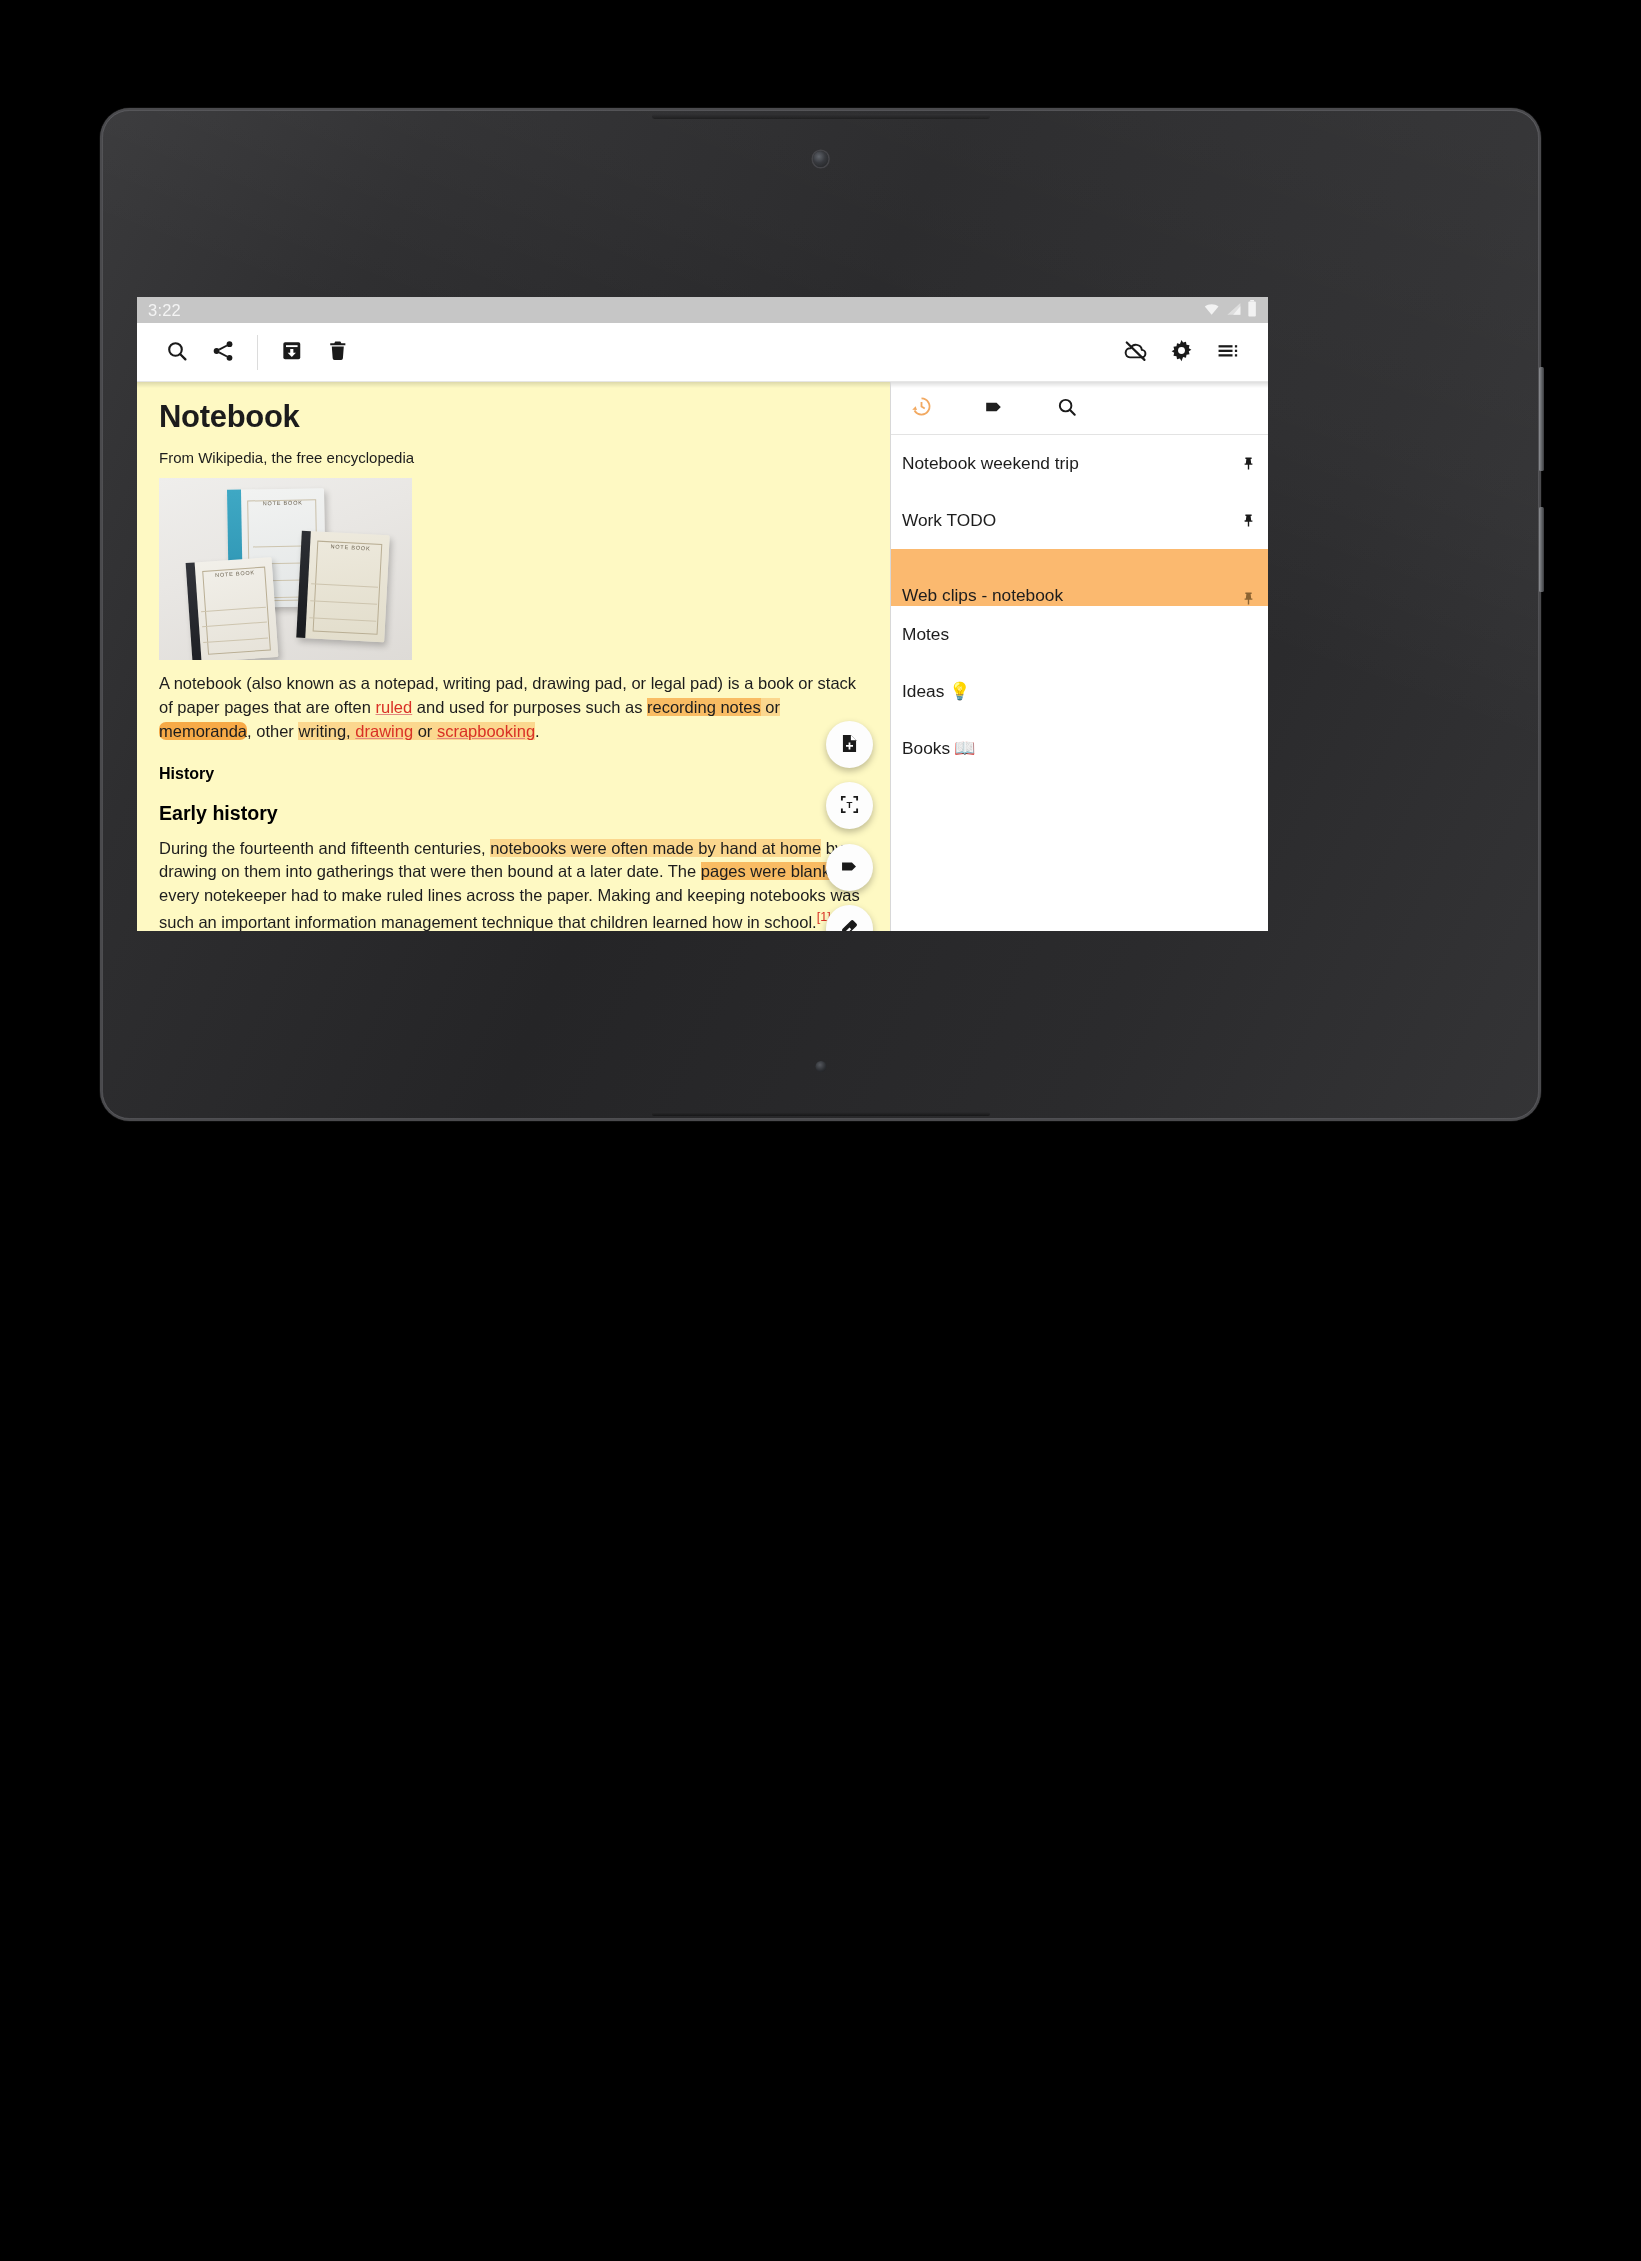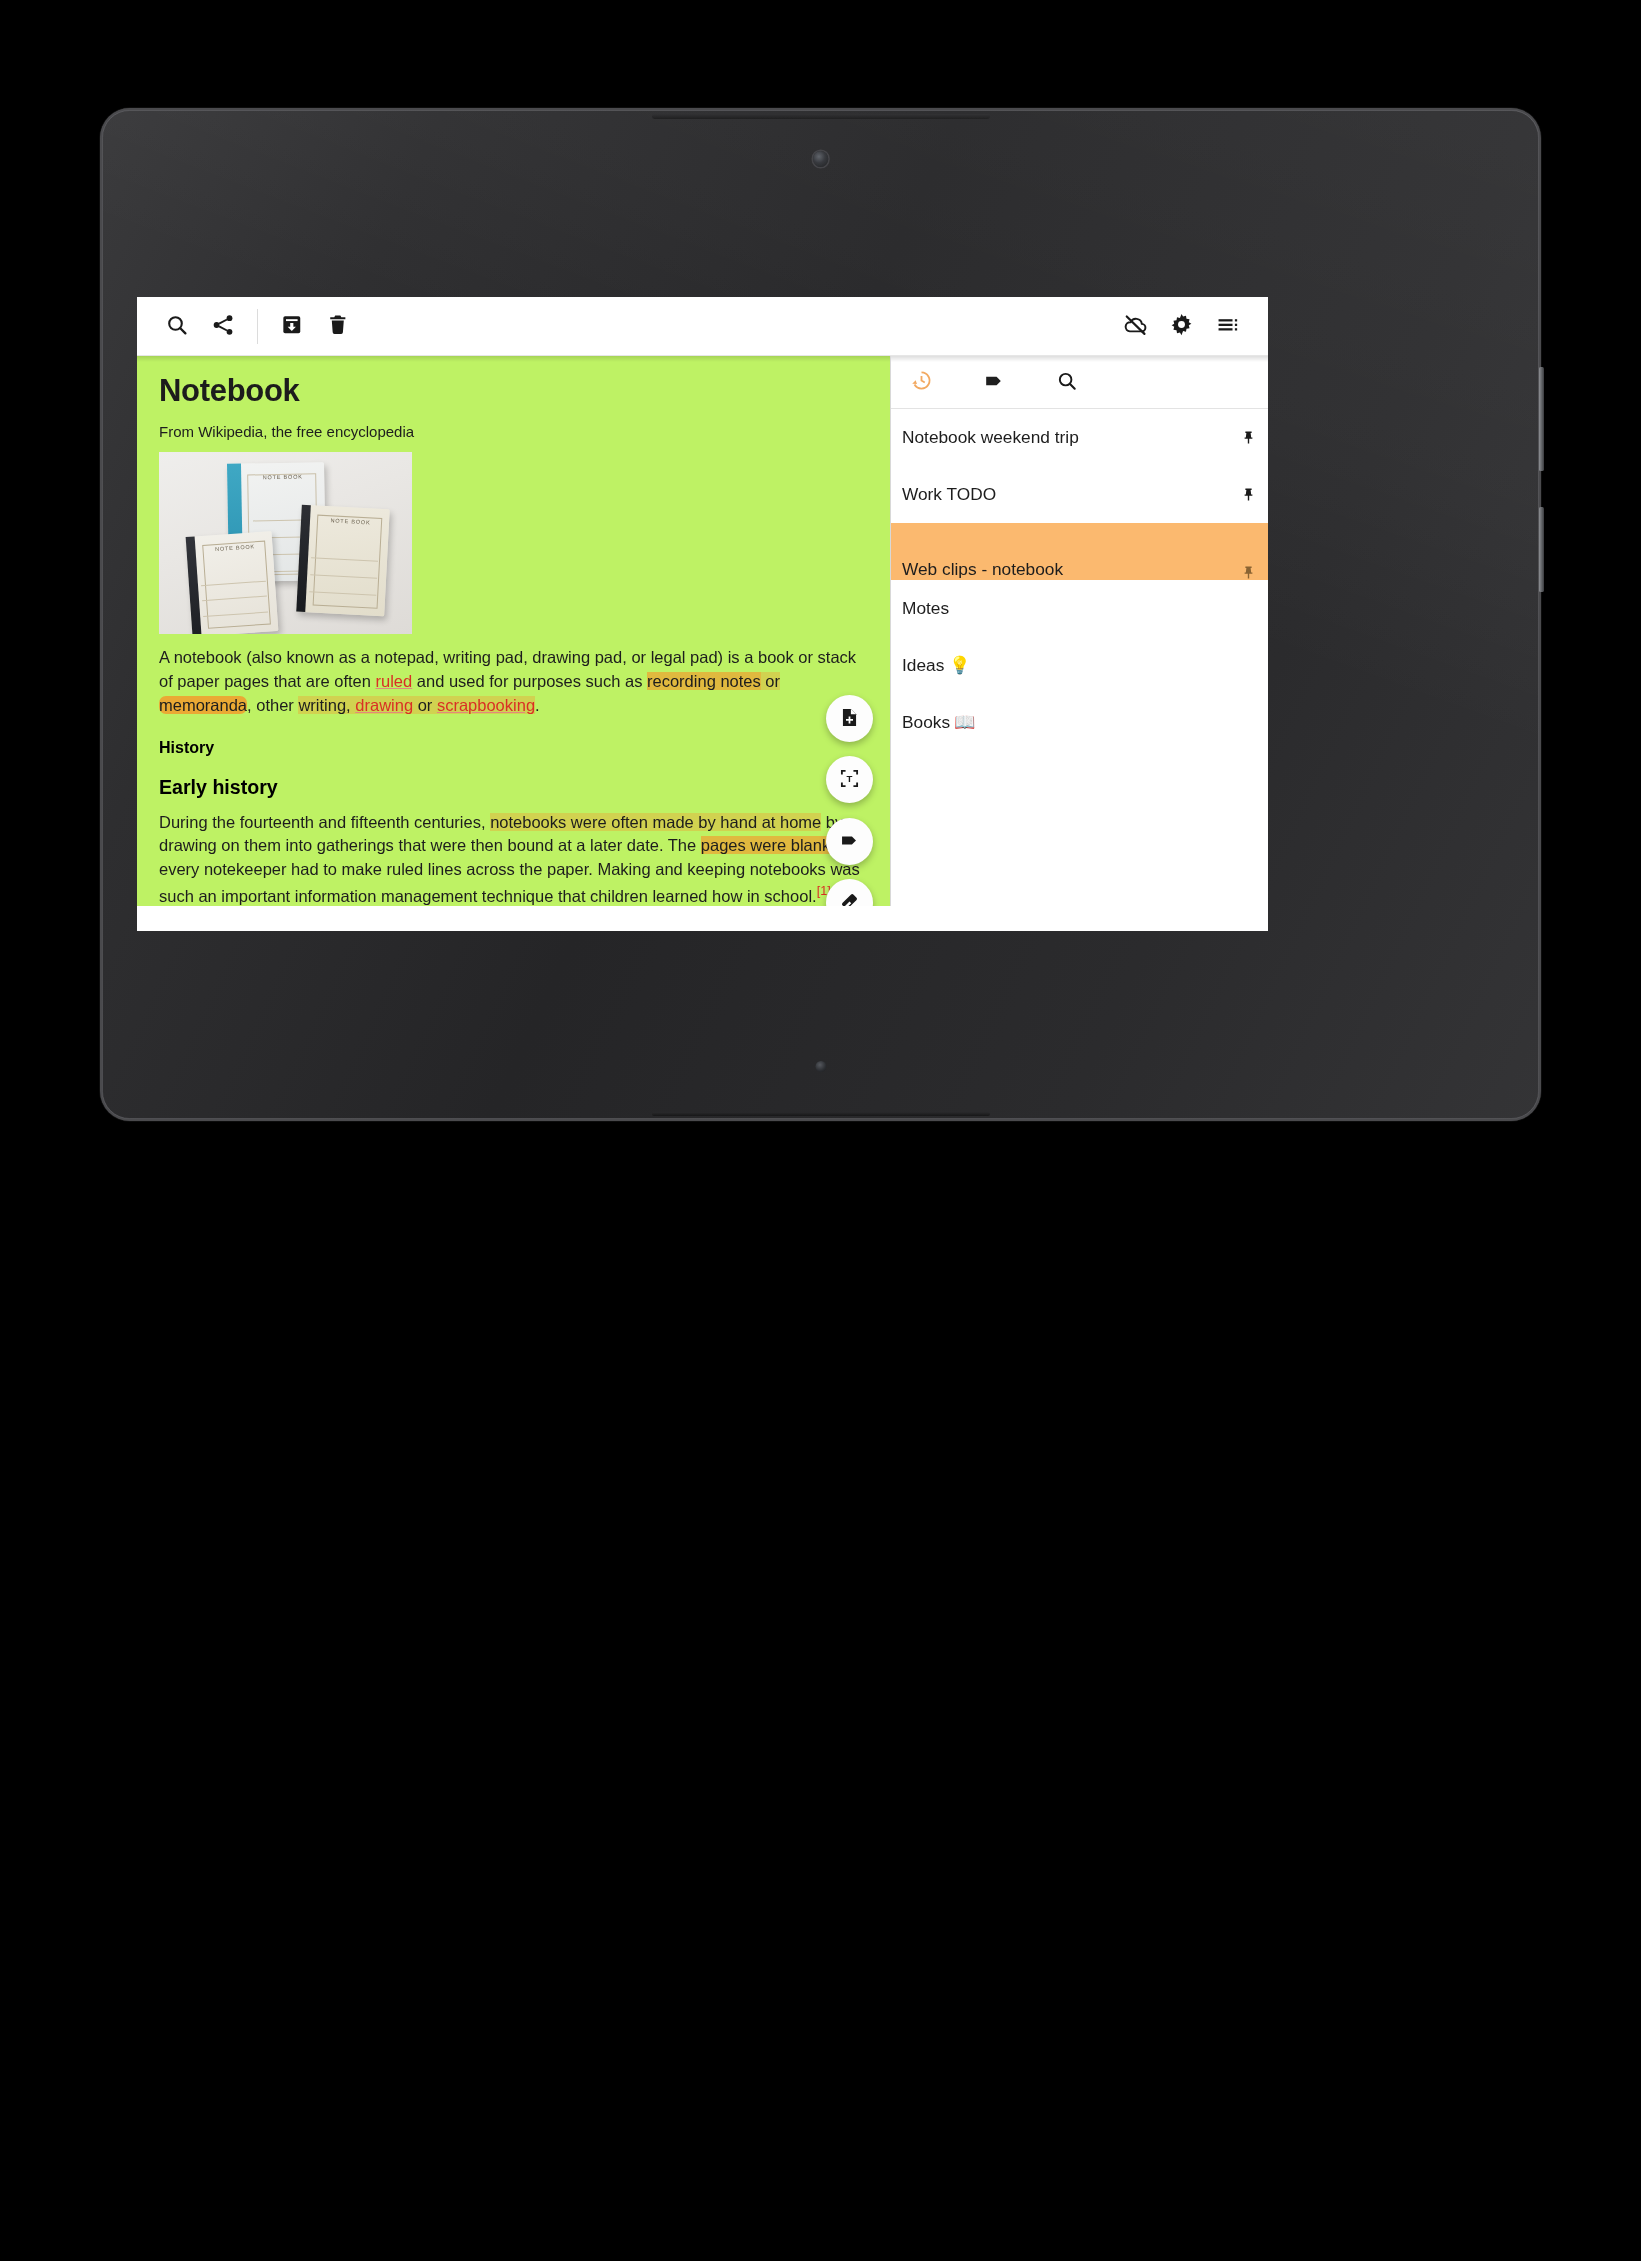--- a/index.html
+++ b/index.html
@@ -93,21 +93,21 @@
     width: 46px; height:46px; display:flex; align-items:center; justify-content:center;
     background:none;border:none;cursor:pointer;
   }
   .tb-sep { width:0.8px; height:35px; background:#dcdcdc; margin:0 11px; }
   .tb-spacer { flex:1; }
 
   
   #content-area { display:flex; height: 550px; }
   #article-pane {
     width: 753px; height:100%;
-    background:#bef264; position:relative;
+    background:#fef9c3; position:relative;
     overflow:hidden;
     padding: 17.3px 22px 0 22px;
   }
   #article-pane::before{
     content:""; position:absolute; left:0; right:0; top:0; height:5.5px;
     background: linear-gradient(180deg, rgba(0,0,0,.13), rgba(0,0,0,0));
     pointer-events:none; z-index:5;
   }
   #side-pane {
     width: 378px; height:100%; background:#fff;
@@ -210,20 +210,42 @@
     <div id="speaker-grille-bottom"></div>
     <div class="cam-dot" id="front-camera"></div>
     <div class="cam-dot" id="home-indicator"></div>
     <div id="bezel-sheen"></div>
   </div>
   <div class="side-btn" id="side-btn-power"></div>
   <div class="side-btn" id="side-btn-vol-up"></div>
 
   <div id="screen">
 
+    <div id="status-bar">
+      <span id="status-clock">3:22</span>
+      <span id="status-icons">
+        <span>
+          <svg width="17.3" height="15.7" viewBox="0 0 24 24">
+              <path fill="#f2f2f2" d="M12 21 1.5 8.3C4.4 6.1 8.1 4.8 12 4.8s7.6 1.3 10.5 3.5L12 21z"></path>
+            </svg>
+        </span>
+        <span>
+          <svg width="15.7" height="15.7" viewBox="0 0 24 24">
+              <path fill="#f2f2f2" d="M2 21h20V3L2 21z" opacity=".55"></path>
+              <path fill="#f2f2f2" d="M11 21h11V8l-11 13z"></path>
+            </svg>
+        </span>
+        <span>
+          <svg width="10.2" height="16.5" viewBox="0 0 12 22">
+              <rect x="3.5" y="0" width="5" height="2" fill="#f2f2f2"></rect>
+              <rect x="1" y="2" width="10" height="20" rx="1.3" fill="#f2f2f2"></rect>
+            </svg>
+        </span>
+      </span>
+    </div>
 
     <div id="app-toolbar">
       <button class="tb-btn">
         <span>
           <svg width="24" height="24" viewBox="0 0 24 24">
               <path fill="none" stroke="#1a1a1a" stroke-width="2.1" d="M10.5 4.2a6.3 6.3 0 1 0 0 12.6 6.3 6.3 0 0 0 0-12.6z"></path>
               <path stroke="#1a1a1a" stroke-width="2.3" stroke-linecap="round" d="M15.3 15.3 20.4 20.4"></path>
             </svg>
         </span>
       </button>

